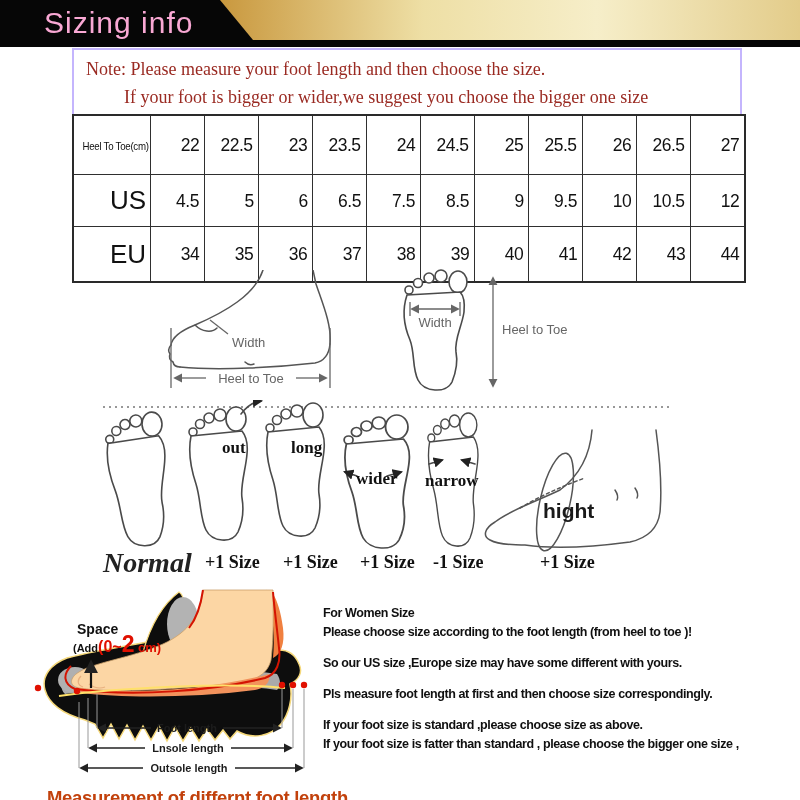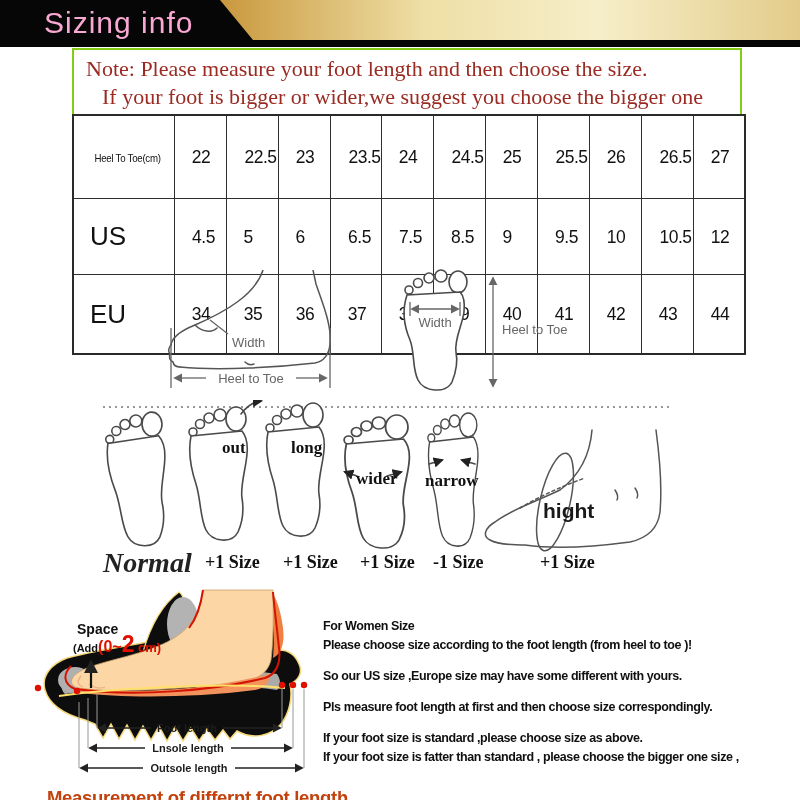--- a/index.html
+++ b/index.html
@@ -7,28 +7,28 @@
         font-family:"Liberation Sans",sans-serif;}
   
   .hdr{position:absolute;left:0;top:0;width:800px;height:47px;background:#060606;}
   .hdr-gold{position:absolute;left:220px;right:0;top:0;height:40px;
     background:linear-gradient(90deg,#c9983e 0%,#eedfa5 35%,#f6eec9 65%,#e3cc8a 100%);
     clip-path:polygon(0 0,100% 0,100% 100%,33px 100%);}
   .hdr-title{position:absolute;left:36px;top:6px;color:#f9a8d4;
     font-family:Liberation Sans, sans-serif;font-size:30px;letter-spacing:1px;margin-left:8px;}
   
   .note-box{position:absolute;left:72px;top:48px;width:670px;height:68px;
-    border:2px solid #84cc16;color:#9a2a22;font-family:"Liberation Serif",serif;
-    font-size:22px;line-height:28px;padding-top:5px;box-sizing:border-box;background:#fff;}
+    border:2px solid #c4b5fd;color:#9a2a22;font-family:"Liberation Serif",serif;
+    font-size:18px;line-height:28px;padding-top:5px;box-sizing:border-box;background:#fff;}
   .note-l1{padding-left:12px;}
-  .note-l2{padding-left:28px;}
+  .note-l2{padding-left:50px;}
   table.sizes{position:absolute;left:72px;top:114px;width:674px;border-collapse:collapse;
     table-layout:fixed;background:#fff;border:2.5px solid #2a2a2a;}
-  table.sizes td{border:1.5px solid #2f2f2f;text-align:left;vertical-align:middle;
-    color:#111;padding:16px;}
+  table.sizes td{border:1.5px solid #2f2f2f;text-align:right;vertical-align:middle;
+    color:#111;padding:4px;}
   table.sizes tr:nth-child(1) td{height:50px;}
   table.sizes tr:nth-child(2) td{height:43px;}
   table.sizes tr:nth-child(3) td{height:46px;}
   td.size-cell span{display:inline-block;transform:scaleX(.92);font-size:19px;
     letter-spacing:-.5px;font-weight:500;}
   td.rowhead.rh0 span{display:inline-block;transform:scaleX(.88);font-size:11px;
     letter-spacing:-.3px;white-space:nowrap;}
   td.rowhead.rh1 span,td.rowhead.rh2 span{font-size:26px;}
   
   .fig{position:absolute;}
@@ -37,21 +37,21 @@
   .lbl-size{font-family:"Liberation Serif",serif;font-size:18px;font-weight:bold;fill:#111;}
   .lbl-normal{font-family:"Liberation Serif",serif;font-style:italic;font-weight:bold;
     font-size:28px;fill:#222;}
   .lbl-hight{font-family:"Liberation Sans",sans-serif;font-size:21px;font-weight:bold;fill:#1a1a1a;}
   .lbl-meas{font-family:"Liberation Sans",sans-serif;font-size:11px;font-weight:bold;fill:#1c1c1c;}
   .stroke-foot{fill:none;stroke:#555;stroke-width:1.5;stroke-linecap:round;}
   .stroke-print{fill:#fff;stroke:#4a4a4a;stroke-width:1.6;}
   .stroke-print2{fill:none;stroke:#4a4a4a;stroke-width:1.6;stroke-linecap:round;}
   .mline{stroke:#666;stroke-width:1.3;fill:none;}
   
-  .notes-block{position:absolute;left:323px;top:617px;width:470px;color:#101010;}
+  .notes-block{position:absolute;left:323px;top:604px;width:470px;color:#101010;}
   .nb-line{font-size:12.5px;line-height:19px;font-weight:bold;letter-spacing:-.4px;
     font-family:"Liberation Sans",sans-serif;}
   .nb-line.blank{height:12px;}
   .caption{position:absolute;left:47px;top:771px;font-size:18.5px;font-weight:bold;
     letter-spacing:-.3px;color:#c2410c;font-family:"Liberation Sans",sans-serif;margin-top:16px;}
 </style>
 </head>
 <body>
 
 <div class="page">

